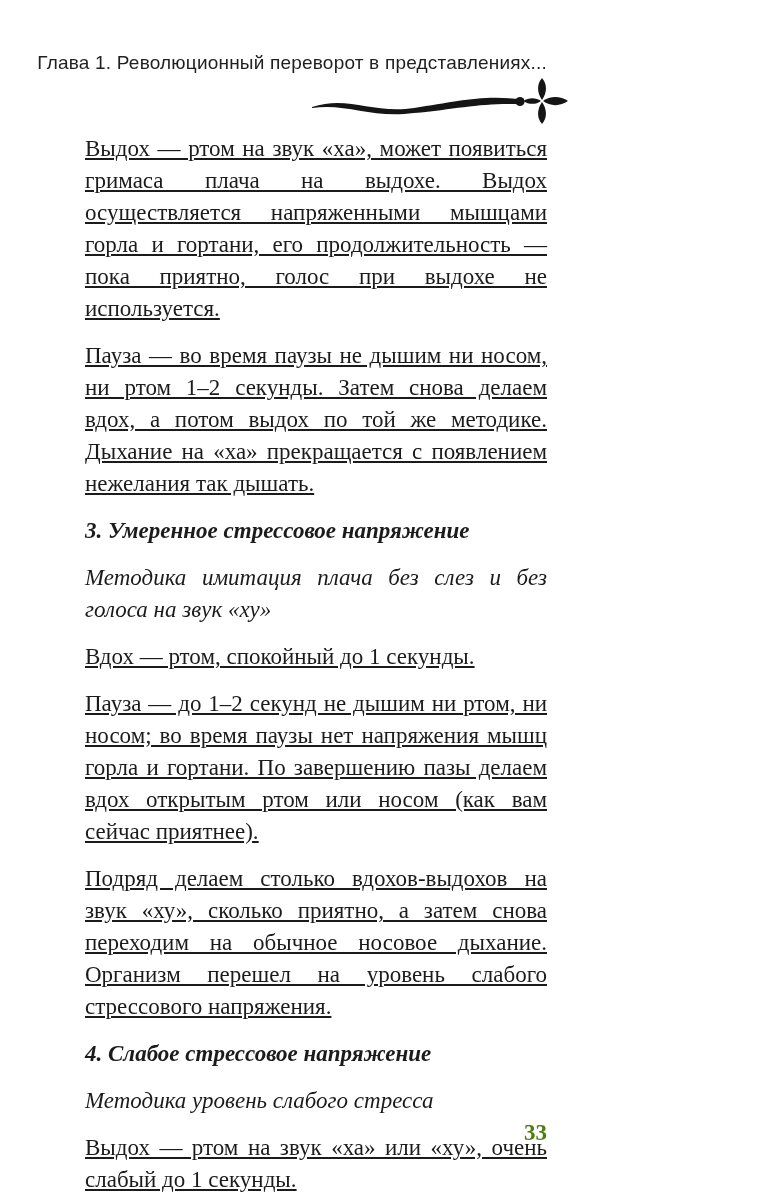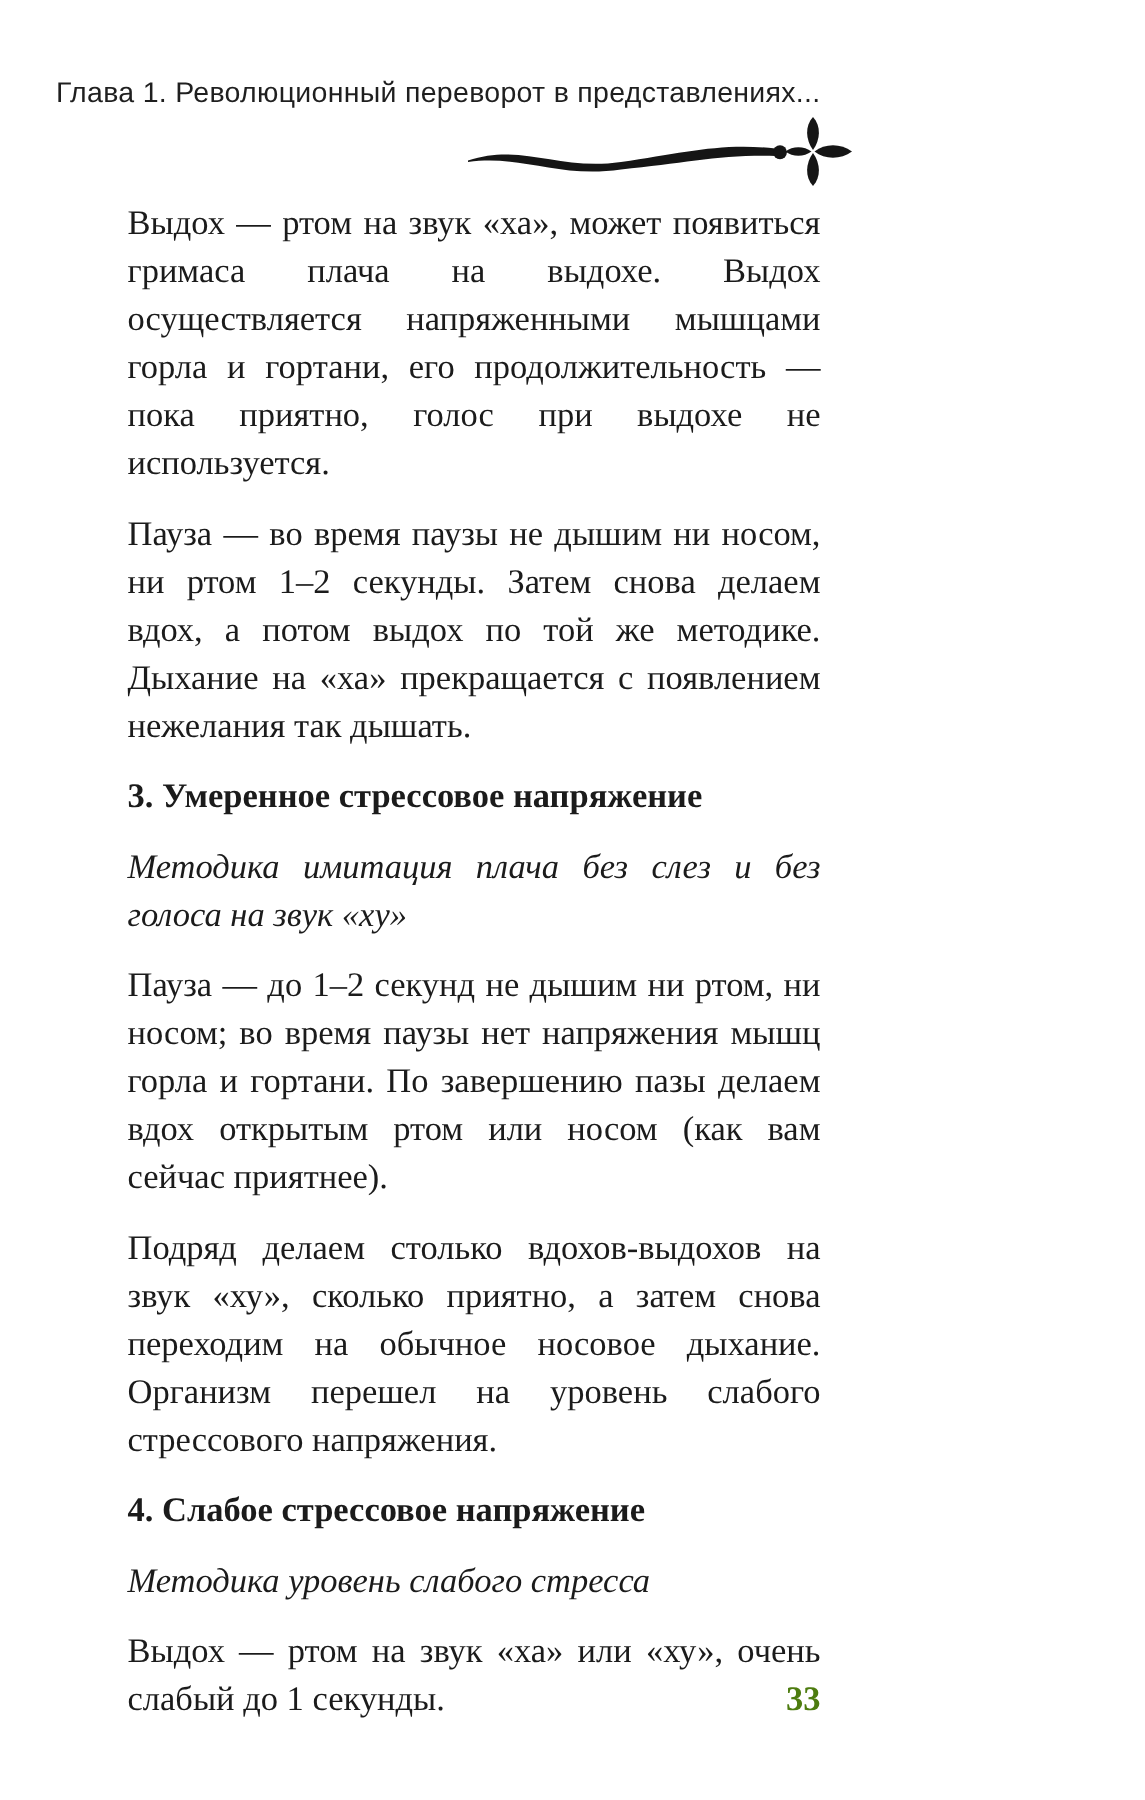--- a/index.html
+++ b/index.html
@@ -43,26 +43,28 @@
     right: 73px;
     color: #1b1b1b;
   }
   .content p {
     margin: 0 0 15px 0;
     font-size: 23px;
     line-height: 32px;
   }
   .content p.para {
     text-align: justify;
+    text-decoration: underline;
   }
   .content p.heading {
     font-weight: bold;
     margin-top: 3px;
     margin-bottom: 15px;
     text-align: left;
+    font-style: italic;
   }
   .content p.method {
     font-style: italic;
     text-align: justify;
   }
   .page-number {
     position: absolute;
     top: 1120px;
     right: 73px;
     font-size: 23px;
@@ -87,20 +89,21 @@
     <path d="M232 24 C 227 31, 226.5 40, 232 46 C 237.5 40, 237 31, 232 24 Z"></path>
     <path d="M233 23 C 240 17.5, 250.5 17.5, 258 23 C 250.5 28.5, 240 28.5, 233 23 Z"></path>
     <path d="M231 23 C 226 19.2, 218.5 19.2, 213.5 23 C 218.5 26.8, 226 26.8, 231 23 Z"></path>
   </svg>
 
   <div class="content" id="content">
       <p class="para">Выдох — ртом на звук «ха», может появиться гримаса плача на выдохе. Выдох осуществляется напряженными мышцами горла и гортани, его продолжительность — пока приятно, голос при выдохе не используется.</p>
       <p class="para">Пауза — во время паузы не дышим ни носом, ни ртом 1–2 секунды. Затем снова делаем вдох, а потом выдох по той же методике. Дыхание на «ха» прекращается с появлением нежелания так дышать.</p>
       <p class="heading">3. Умеренное стрессовое напряжение</p>
       <p class="method">Методика имитация плача без слез и без голоса на звук «ху»</p>
+      <p class="para">Вдох — ртом, спокойный до 1 секунды.</p>
       <p class="para">Пауза — до 1–2 секунд не дышим ни ртом, ни носом; во время паузы нет напряжения мышц горла и гортани. По завершению пазы делаем вдох открытым ртом или носом (как вам сейчас приятнее).</p>
       <p class="para">Подряд делаем столько вдохов-выдохов на звук «ху», сколько приятно, а затем снова переходим на обычное носовое дыхание. Организм перешел на уровень слабого стрессового напряжения.</p>
       <p class="heading">4. Слабое стрессовое напряжение</p>
       <p class="method">Методика уровень слабого стресса</p>
       <p class="para">Выдох — ртом на звук «ха» или «ху», очень слабый до 1 секунды.</p>
     </div>
 
   <div class="page-number">33</div>
 
 </div>

